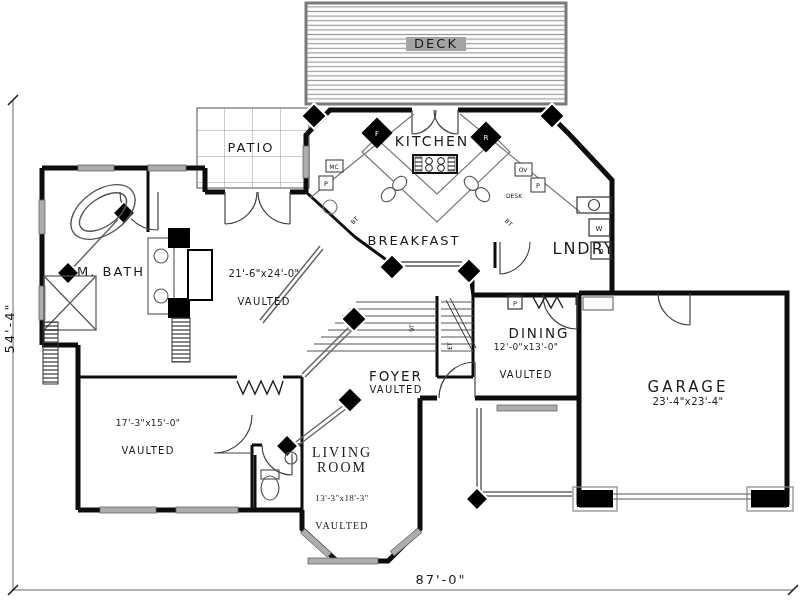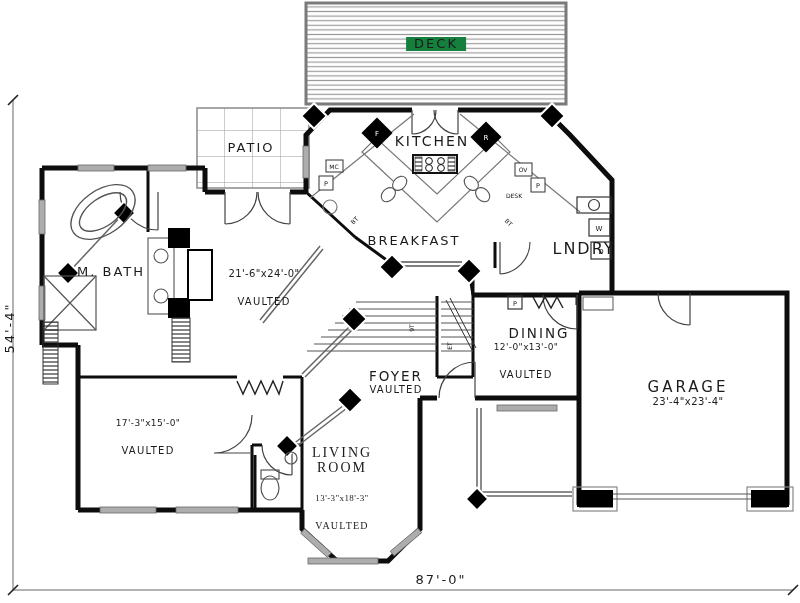--- a/index.html
+++ b/index.html
@@ -4,21 +4,21 @@
 <style>
   html,body{margin:0;padding:0;background:#fff;}
   .stage{position:relative;width:800px;height:603px;background:#ffffff;overflow:hidden;
          font-family:"DejaVu Sans",sans-serif;}
   .stage svg{position:absolute;left:0;top:0;}
   .rlbl{position:absolute;transform:translate(-50%,-50%);text-align:center;color:#1b1b1b;
         line-height:1.08;white-space:pre-line;}
   .rname{letter-spacing:2px;font-weight:400;}
   .rdims{font-size:9px;letter-spacing:.4px;margin-top:1px;}
   .rnote{font-size:10px;letter-spacing:1.2px;margin-top:0px;}
-  .lbl-deck{background:#15803d;padding:0 8px;font-size:13px;letter-spacing:3px;}
+  .lbl-deck{background:#a3a3a3;padding:0 8px;font-size:13px;letter-spacing:3px;}
   .lbl-patio{font-size:13px;letter-spacing:2px;}
   .lbl-kitchen{font-size:14px;letter-spacing:2px;}
   .lbl-breakfast{font-size:13px;letter-spacing:2px;}
   .lbl-lndry{font-size:16px;letter-spacing:1px;margin-left:24px;}
   .lbl-dining .rname{font-size:13.5px;padding-left:26px;}
   .lbl-family .rname{font-size:15px;display:block;width:110px;margin:0 auto;}
   .lbl-family .rdims{font-size:10px;}
   .lbl-mbath{font-size:13px;letter-spacing:2px;}
   .lbl-master .rname{font-size:15px;display:block;width:100px;margin:0 auto;}
   .lbl-foyer .rname{font-size:13.5px;}

